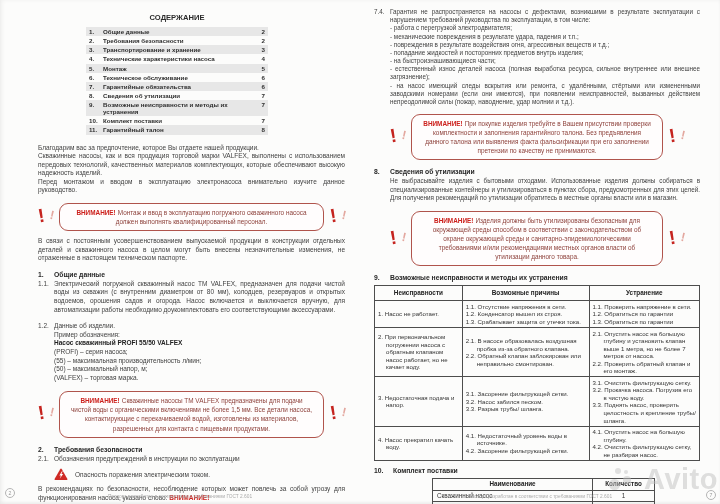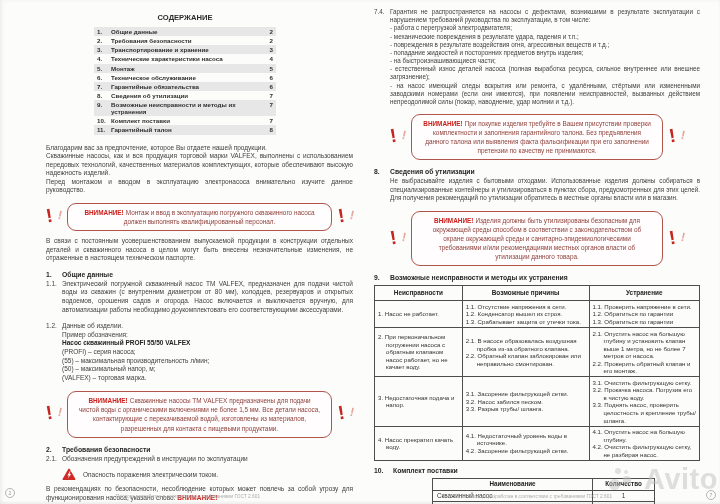--- a/index.html
+++ b/index.html
@@ -2,21 +2,21 @@
 <html><head>
 <meta charset="utf-8">
 <style>
   html,body { margin:0; padding:0; background:#ffffff; }
   .sheet {
     position:relative; width:720px; height:504px; overflow:hidden;
     background:#fcfcfb; box-shadow: inset 2px 0 4px rgba(0,0,0,.05), inset 0 -2px 3px rgba(0,0,0,.04);
     font-family:"Liberation Sans", sans-serif; color:#3f3f3f;
   }
   .page { position:absolute; top:0; height:504px; box-sizing:border-box; }
-  .page-left  { left:8px;   width:360px; padding:13px 15px 6px 38px; }
+  .page-left  { left:0;   width:360px; padding:13px 15px 6px 38px; }
   .page-right { left:360px; width:360px; padding:8px 20px 0 14px; }
 
   
   .toc-title { width:182px; margin:0 0 5px 48px; text-align:center; font-weight:bold; font-size:7.6px; color:#2b2b2b; }
   .toc { width:182px; margin-left:48px; }
   .toc-row { display:flex; align-items:baseline; font-weight:bold; font-size:6.2px; line-height:1.15; padding:1px 3px; color:#2e2e2e; }
   .toc-row.odd { background:#e7e7e7; }
   .toc-num { width:14px; flex:none; }
   .toc-label { flex:1; }
   .toc-page { width:10px; text-align:right; flex:none; }

